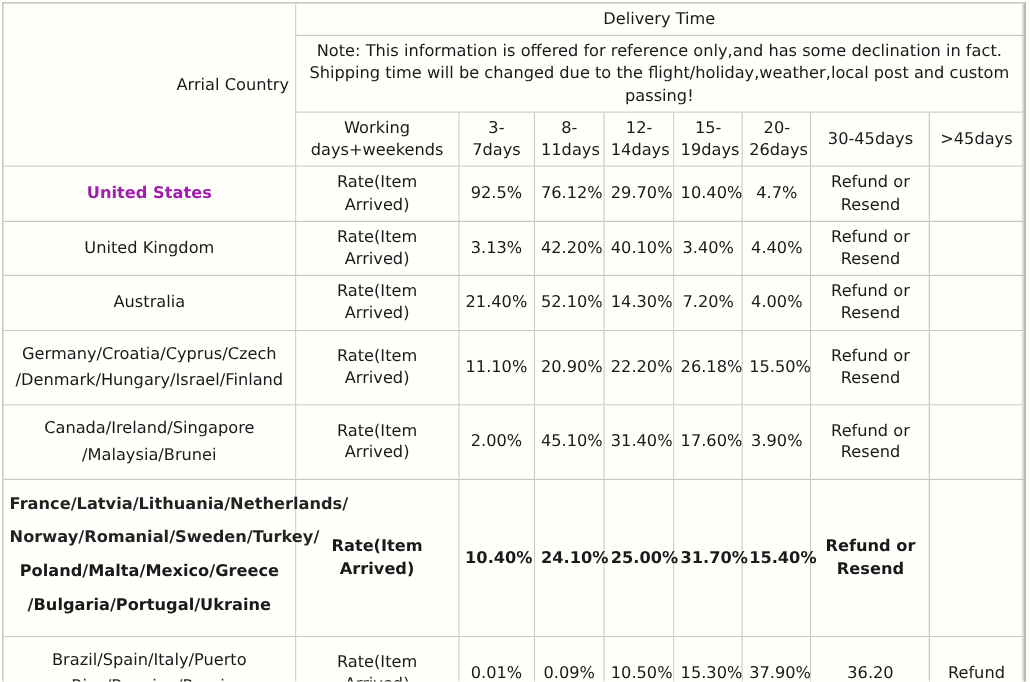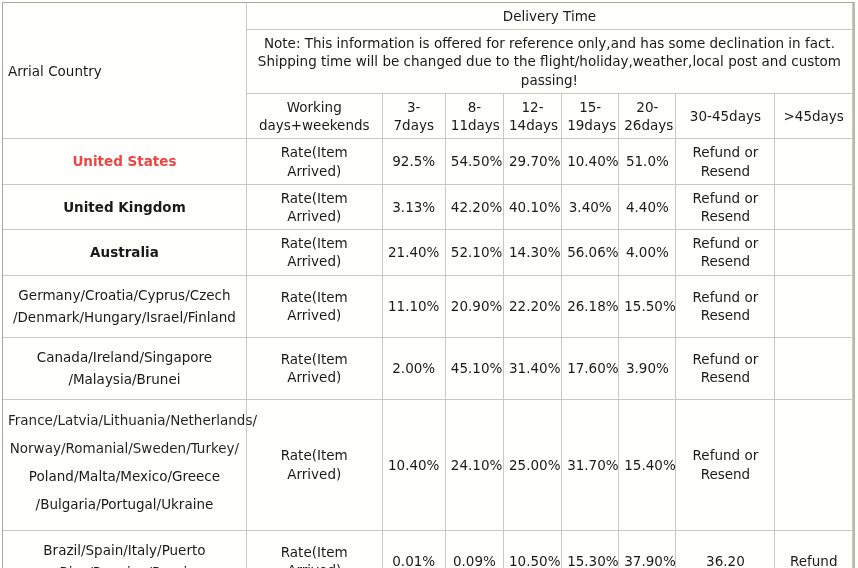--- a/index.html
+++ b/index.html
@@ -50,26 +50,26 @@
     font-size: 13.5px;
   }
   td.country .line {
     display: block;
     padding: 2px 0;
   }
   td.country .line.faded {
     opacity: 0.96;
   }
   a.country-link {
-    color: #ef4444;
+    color: #a21caf;
     text-decoration: none;
     font-weight: 600;
   }
   td.country-bold {
-    font-weight: 700;
+    font-weight: 400;
   }
   .delivery-head {
     text-align: center;
     font-size: 14.5px;
     padding: 9px 5px 8px 5px;
   }
   .note {
     color: #3a33c9;
     font-size: 13.3px;
     text-align: left;
@@ -108,21 +108,21 @@
       <col class="c-d37">
       <col class="c-d811">
       <col class="c-d1214">
       <col class="c-d1519">
       <col class="c-d2026">
       <col class="c-d3045">
       <col class="c-d45">
     </colgroup>
     <tbody>
       <tr>
-        <td rowspan="3" class="country" style="text-align:left;vertical-align:middle;">
+        <td rowspan="3" class="country" style="text-align:right;vertical-align:middle;">
           <span>Arrial Country</span>
         </td>
         <td colspan="8" class="delivery-head">
           <span>Delivery Time</span>
         </td>
       </tr>
       <tr>
         <td colspan="8" class="note">
           <span>Note: This information is offered for reference only,and has some declination in fact. Shipping time will be changed due to the flight/holiday,weather,local post and custom passing!</span>
         </td>
@@ -158,24 +158,24 @@
           <span>&gt;45days</span>
         </td>
       </tr>
 
       <tr style="height:41px;">
         <td class="country">
           <a href="#" class="country-link">United States</a>
         </td>
         <td class="rate-cell">Rate(Item Arrived)</td>
         <td>92.5%</td>
-        <td>54.50%</td>
+        <td>76.12%</td>
         <td>29.70%</td>
         <td>10.40%</td>
-        <td>51.0%</td>
+        <td>4.7%</td>
         <td>Refund or Resend</td>
         <td class="blank-cell"></td>
       </tr>
 
       <tr style="height:41px;">
         <td class="country country-bold">United Kingdom</td>
         <td class="rate-cell">Rate(Item Arrived)</td>
         <td>3.13%</td>
         <td>42.20%</td>
         <td>40.10%</td>
@@ -184,21 +184,21 @@
         <td>Refund or Resend</td>
         <td class="blank-cell"></td>
       </tr>
 
       <tr style="height:41px;">
         <td class="country country-bold">Australia</td>
         <td class="rate-cell">Rate(Item Arrived)</td>
         <td>21.40%</td>
         <td>52.10%</td>
         <td>14.30%</td>
-        <td>56.06%</td>
+        <td>7.20%</td>
         <td>4.00%</td>
         <td>Refund or Resend</td>
         <td class="blank-cell"></td>
       </tr>
 
       <tr style="height:62px;">
         <td class="country">
           <span class="line">Germany/Croatia/Cyprus/Czech</span>
           <span class="line">/Denmark/Hungary/Israel/Finland</span>
         </td>
@@ -220,21 +220,21 @@
         <td class="rate-cell">Rate(Item Arrived)</td>
         <td>2.00%</td>
         <td>45.10%</td>
         <td>31.40%</td>
         <td>17.60%</td>
         <td>3.90%</td>
         <td>Refund or Resend</td>
         <td class="blank-cell"></td>
       </tr>
 
-      <tr style="height:131px;">
+      <tr style="height:131px;font-weight:bold;">
         <td class="country" style="vertical-align:top;padding-top:6px;">
           <span class="line faded" style="padding:5px 0;">France/Latvia/Lithuania/Netherlands/</span>
           <span class="line faded" style="padding:5px 0;">Norway/Romanial/Sweden/Turkey/</span>
           <span class="line" style="padding:5px 0;">Poland/Malta/Mexico/Greece</span>
           <span class="line" style="padding:5px 0;">/Bulgaria/Portugal/Ukraine</span>
         </td>
         <td class="rate-cell">Rate(Item Arrived)</td>
         <td>10.40%</td>
         <td>24.10%</td>
         <td>25.00%</td>

